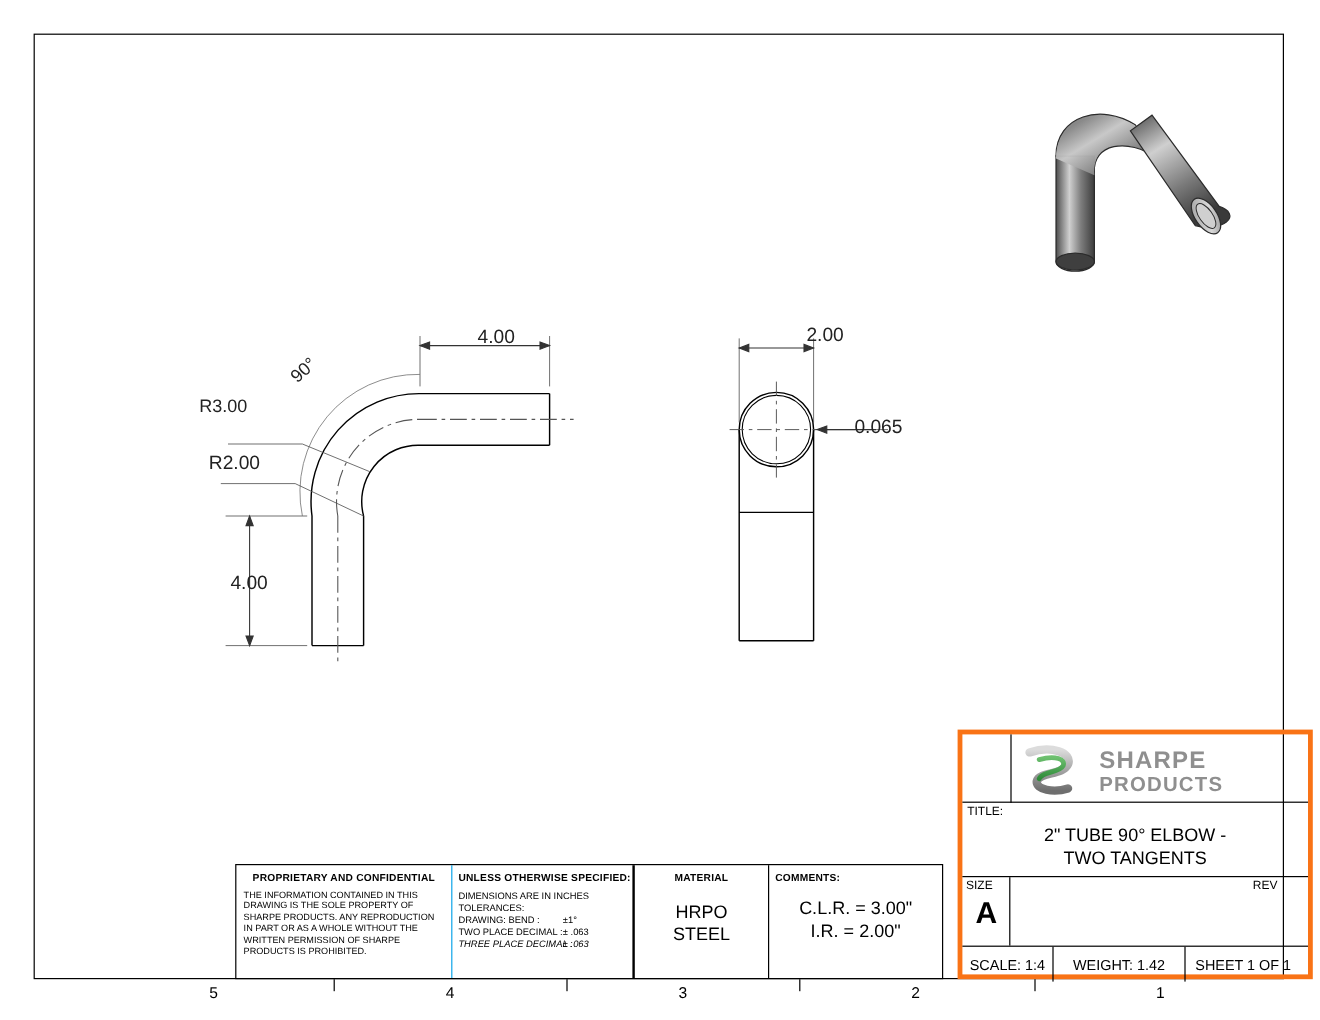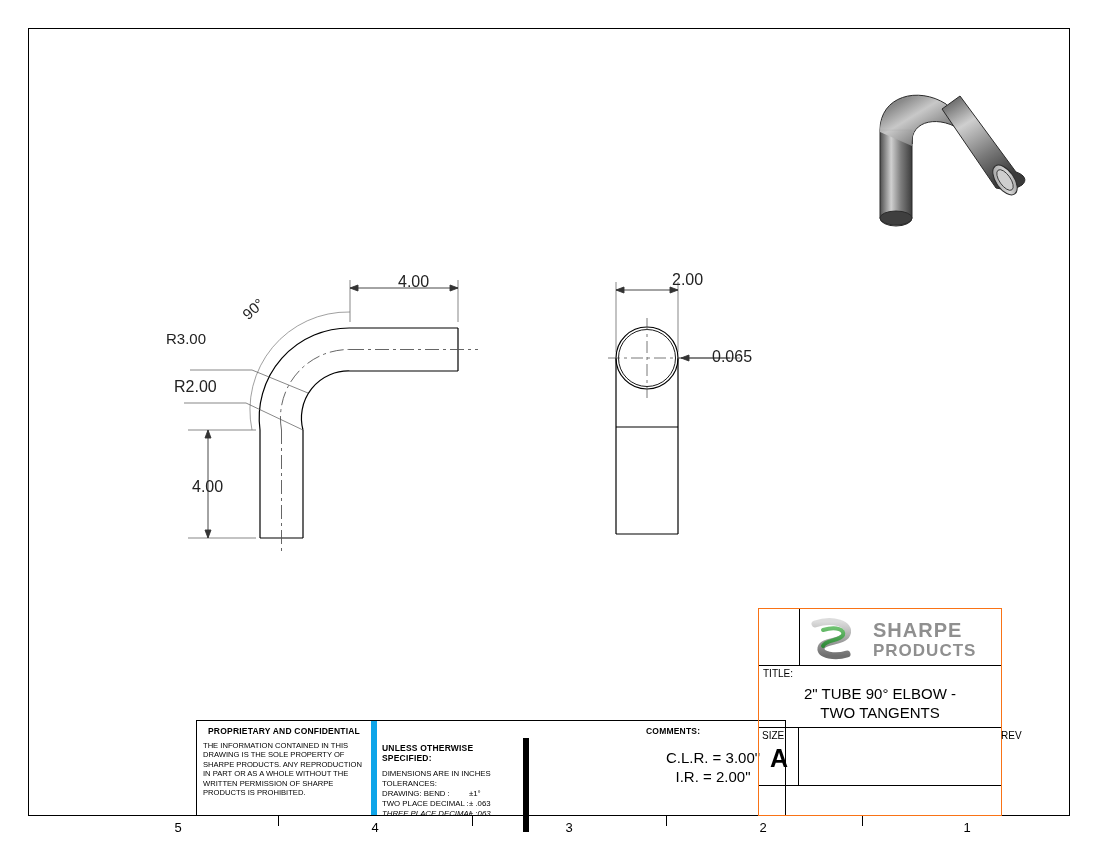--- a/index.html
+++ b/index.html
@@ -47,25 +47,25 @@
   .dim-text {
     position: absolute;
     font-size: 15px;
     color: #222;
     white-space: nowrap;
   }
 
   
   .titleblock {
     position: absolute;
-    left: 758px;
+    left: 798px;
     top: 608px;
-    width: 244px;
+    width: 296px;
     height: 208px;
-    border: 1px solid #f97316;
+    border: 4px solid #f97316;
     box-sizing: border-box;
     font-size: 11px;
   }
   .tb-logo-row {
     position: absolute;
     left: 0; top: 0;
     width: 100%;
     height: 57px;
     border-bottom: 1px solid #000;
     box-sizing: border-box;
@@ -338,43 +338,48 @@
       <line x1="104" y1="88" x2="150" y2="88"></line>
       <polygon points="101,88 109,85 109,91"></polygon>
     </g>
   </svg>
 
   <div class="dim-text" style="left:624px;top:271px;font-size:16px;margin-left:48px;">2.00</div>
   <div class="dim-text" style="left:712px;top:348px;font-size:16px;">0.065</div>
 
   <div class="notesblock">
 
-    <div class="nb-cell" style="left:0;width:180px;border-right:6px solid #0ea5e9;">
+    <div class="nb-cell" style="left:0;width:180px;border-right:1px solid #0ea5e9;">
       <div class="nb-head" style="text-align:center;margin-top:5px;">PROPRIETARY AND CONFIDENTIAL</div>
       <div style="padding:5px 6px 0 6px;font-size:7.6px;line-height:9.4px;">THE INFORMATION CONTAINED IN THIS DRAWING IS THE SOLE PROPERTY OF SHARPE PRODUCTS.  ANY REPRODUCTION IN PART OR AS A WHOLE WITHOUT THE WRITTEN PERMISSION OF SHARPE PRODUCTS IS PROHIBITED.</div>
     </div>
 
-    <div class="nb-cell" style="left:180px;width:152px;border-right:6px solid #000000;margin-top:17px;">
+    <div class="nb-cell" style="left:180px;width:152px;border-right:2px solid #000000;">
       <div class="nb-head" style="padding:5px 0 0 5px;">UNLESS OTHERWISE SPECIFIED:</div>
       <div style="padding:6px 0 0 5px;font-size:7.8px;">DIMENSIONS ARE IN INCHES</div>
       <div style="padding:1px 0 0 5px;font-size:7.8px;">TOLERANCES:</div>
       <div style="position:relative;padding:1px 0 0 5px;font-size:7.8px;">
         <span>DRAWING: BEND :</span>
         <span style="position:absolute;left:92px;">±1°</span>
       </div>
       <div style="position:relative;padding:1px 0 0 5px;font-size:7.8px;">
         <span>TWO PLACE DECIMAL :</span>
         <span style="position:absolute;left:92px;">± .063</span>
       </div>
       <div style="position:relative;padding:1px 0 0 5px;font-size:7.8px;font-style:italic;">
         <span>THREE PLACE DECIMAL :</span>
         <span style="position:absolute;left:92px;">± .063</span>
       </div>
     </div>
 
+    <div class="nb-cell" style="left:332px;width:112px;border-right:1px solid #000;">
+      <div class="nb-head" style="text-align:center;margin-top:5px;">MATERIAL</div>
+      <div style="text-align:center;margin-top:16px;font-size:15px;">HRPO</div>
+      <div style="text-align:center;margin-top:1px;font-size:15px;">STEEL</div>
+    </div>
 
     <div class="nb-cell" style="left:444px;width:144px;">
       <div class="nb-head" style="padding:5px 0 0 5px;">COMMENTS:</div>
       <div style="text-align:center;margin-top:13px;font-size:15px;">C.L.R. = 3.00"</div>
       <div style="text-align:center;margin-top:2px;font-size:15px;">I.R. = 2.00"</div>
     </div>
   </div>
 
   <div class="titleblock">
 
@@ -415,20 +420,25 @@
       <div class="tb-size-cell">
         <div class="tb-size-label">SIZE</div>
         <div class="tb-size-value">A</div>
       </div>
       <div class="tb-rev-cell">
         <div class="tb-rev-label">REV</div>
         <div class="tb-partnum-value" style="left:14px;top:22px;font-size:15px;"></div>
       </div>
     </div>
 
+    <div class="tb-foot-row">
+      <div class="tb-foot-cell" style="left:0;width:76px;border-right:1px solid #000;">SCALE: 1:4</div>
+      <div class="tb-foot-cell" style="left:76px;width:110px;border-right:1px solid #000;">WEIGHT: 1.42</div>
+      <div class="tb-foot-cell" style="left:186px;width:96px;">SHEET 1 OF 1</div>
+    </div>
   </div>
 
   <div class="zone-tick" style="left:278px;top:816px;"></div>
   <div class="zone-tick" style="left:472px;top:816px;"></div>
   <div class="zone-tick" style="left:666px;top:816px;"></div>
   <div class="zone-tick" style="left:862px;top:816px;"></div>
 
   <div class="zone-label" style="left:163px;top:820px;">5</div>
   <div class="zone-label" style="left:360px;top:820px;">4</div>
   <div class="zone-label" style="left:554px;top:820px;">3</div>

